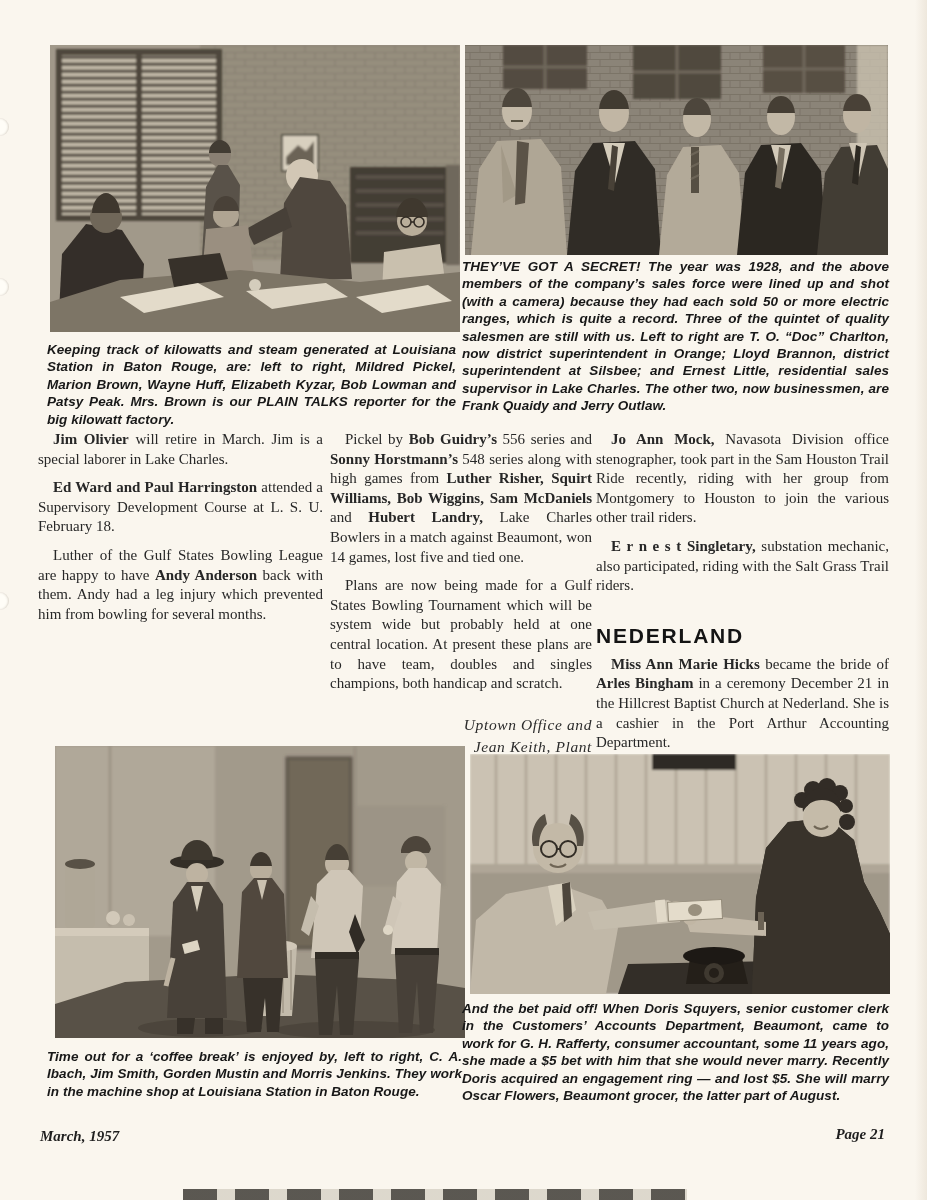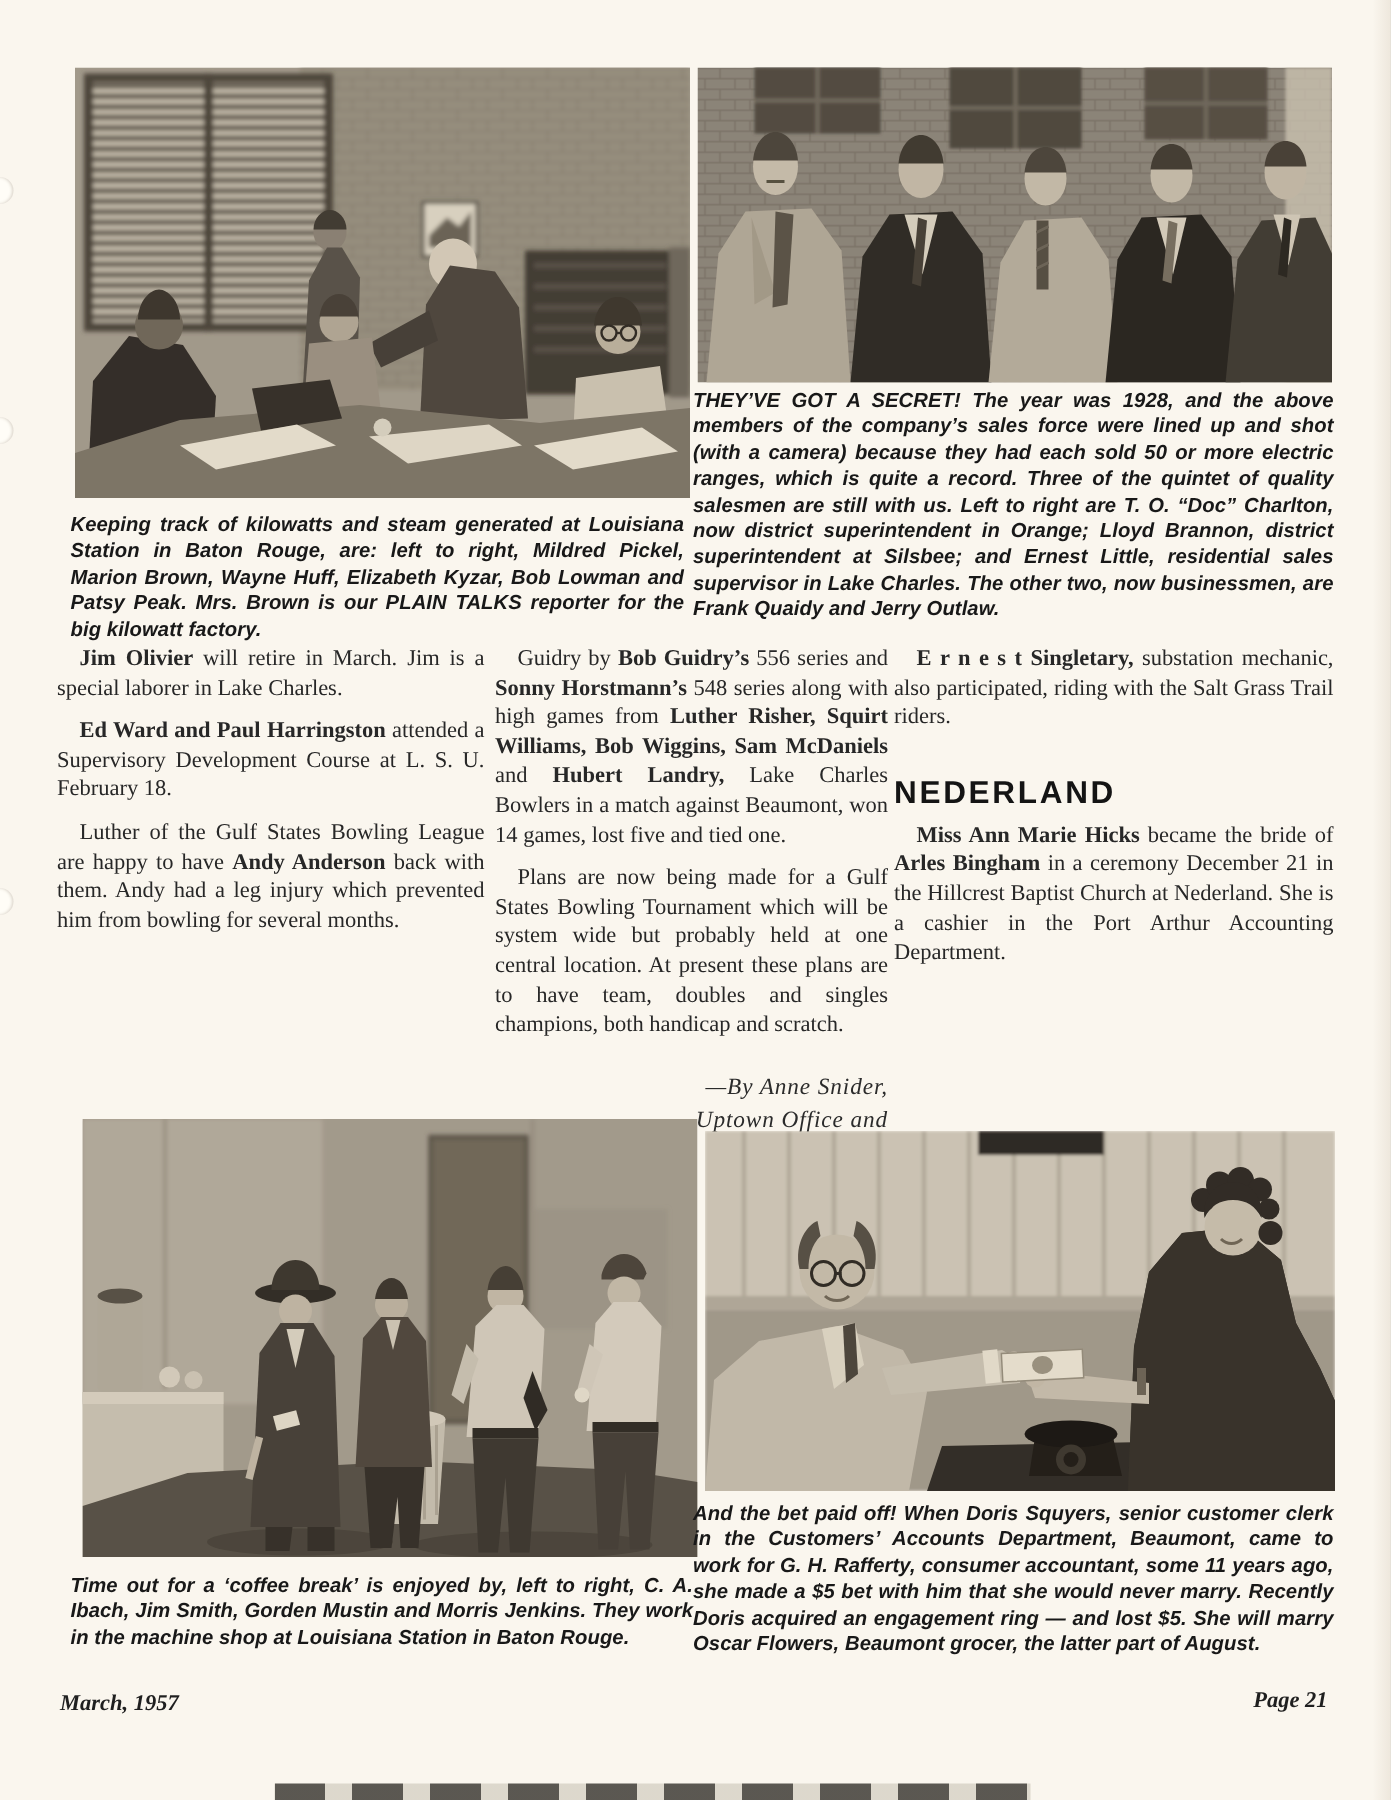--- a/index.html
+++ b/index.html
@@ -155,30 +155,30 @@
   </div>
   <div class="caption" style="left:462px;top:258px;width:427px">THEY’VE GOT A SECRET!  The year was 1928, and the above members of the company’s sales force were lined up and shot (with a camera) because they had each sold 50 or more electric ranges, which is quite a record. Three of the quintet of quality salesmen are still with us. Left to right are T. O. “Doc” Charlton, now district superintendent in Orange; Lloyd Brannon, district superintendent at Silsbee; and Ernest Little, residential sales supervisor in Lake Charles. The other two, now businessmen, are Frank Quaidy and Jerry Outlaw.</div>
 
   <div class="col" style="left:38px;width:285px">
     <p><b>Jim Olivier</b><span> will retire in March. Jim is a special laborer in Lake Charles.</span></p>
     <p><b>Ed Ward and Paul Harringston</b><span> attended a Supervisory Development Course at L. S. U. February 18.</span></p>
     <p><span>Luther of the Gulf States Bowling League are happy to have </span><b>Andy Anderson</b><span> back with them. Andy had a leg injury which prevented him from bowling for several months.</span></p>
   </div>
 
   <div class="col" style="left:330px;width:262px">
-    <p><span>Guidry by </span><b>Bob Guidry’s</b><span> 556 series and </span><b>Sonny Horstmann’s</b><span> 548 series along with high games from </span><b>Luther Risher, Squirt Williams, Bob Wiggins, Sam McDaniels</b><span> and </span><b>Hubert Landry,</b><span> Lake Charles Bowlers in a match against Beaumont, won 14 games, lost five and tied one.</span></p>
+    <p><span>Pickel by </span><b>Bob Guidry’s</b><span> 556 series and </span><b>Sonny Horstmann’s</b><span> 548 series along with high games from </span><b>Luther Risher, Squirt Williams, Bob Wiggins, Sam McDaniels</b><span> and </span><b>Hubert Landry,</b><span> Lake Charles Bowlers in a match against Beaumont, won 14 games, lost five and tied one.</span></p>
     <p><span>Plans are now being made for a Gulf States Bowling Tournament which will be system wide but probably held at one central location. At present these plans are to have team, doubles and singles champions, both handicap and scratch.</span></p>
     <div class="byline">
-      <div>—By Anne Snider,</div>
       <div>Uptown Office and</div>
       <div>Jean Keith, Plant</div>
     </div>
   </div>
 
   <div class="col" style="left:596px;width:293px">
+    <p><b>Jo Ann Mock,</b><span> Navasota Division office stenographer, took part in the Sam Houston Trail Ride recently, riding with her group from Montgomery to Houston to join the various other trail riders.</span></p>
     <p><b>E r n e s t  Singletary,</b><span> substation mechanic, also participated, riding with the Salt Grass Trail riders.</span></p>
     <h2 class="section second">NEDERLAND</h2>
     <p><b>Miss Ann Marie Hicks</b><span> became the bride of </span><b>Arles Bingham</b><span> in a ceremony December 21 in the Hillcrest Baptist Church at Nederland. She is a cashier in the Port Arthur Accounting Department.</span></p>
   </div>
 
   <div class="photo" style="left:55px;top:746px">
     <svg width="410" height="292" viewBox="0 0 410 292" role="img">
       <defs>
           <filter id="p3soft">
             <feGaussianBlur stdDeviation="1.4"></feGaussianBlur>

